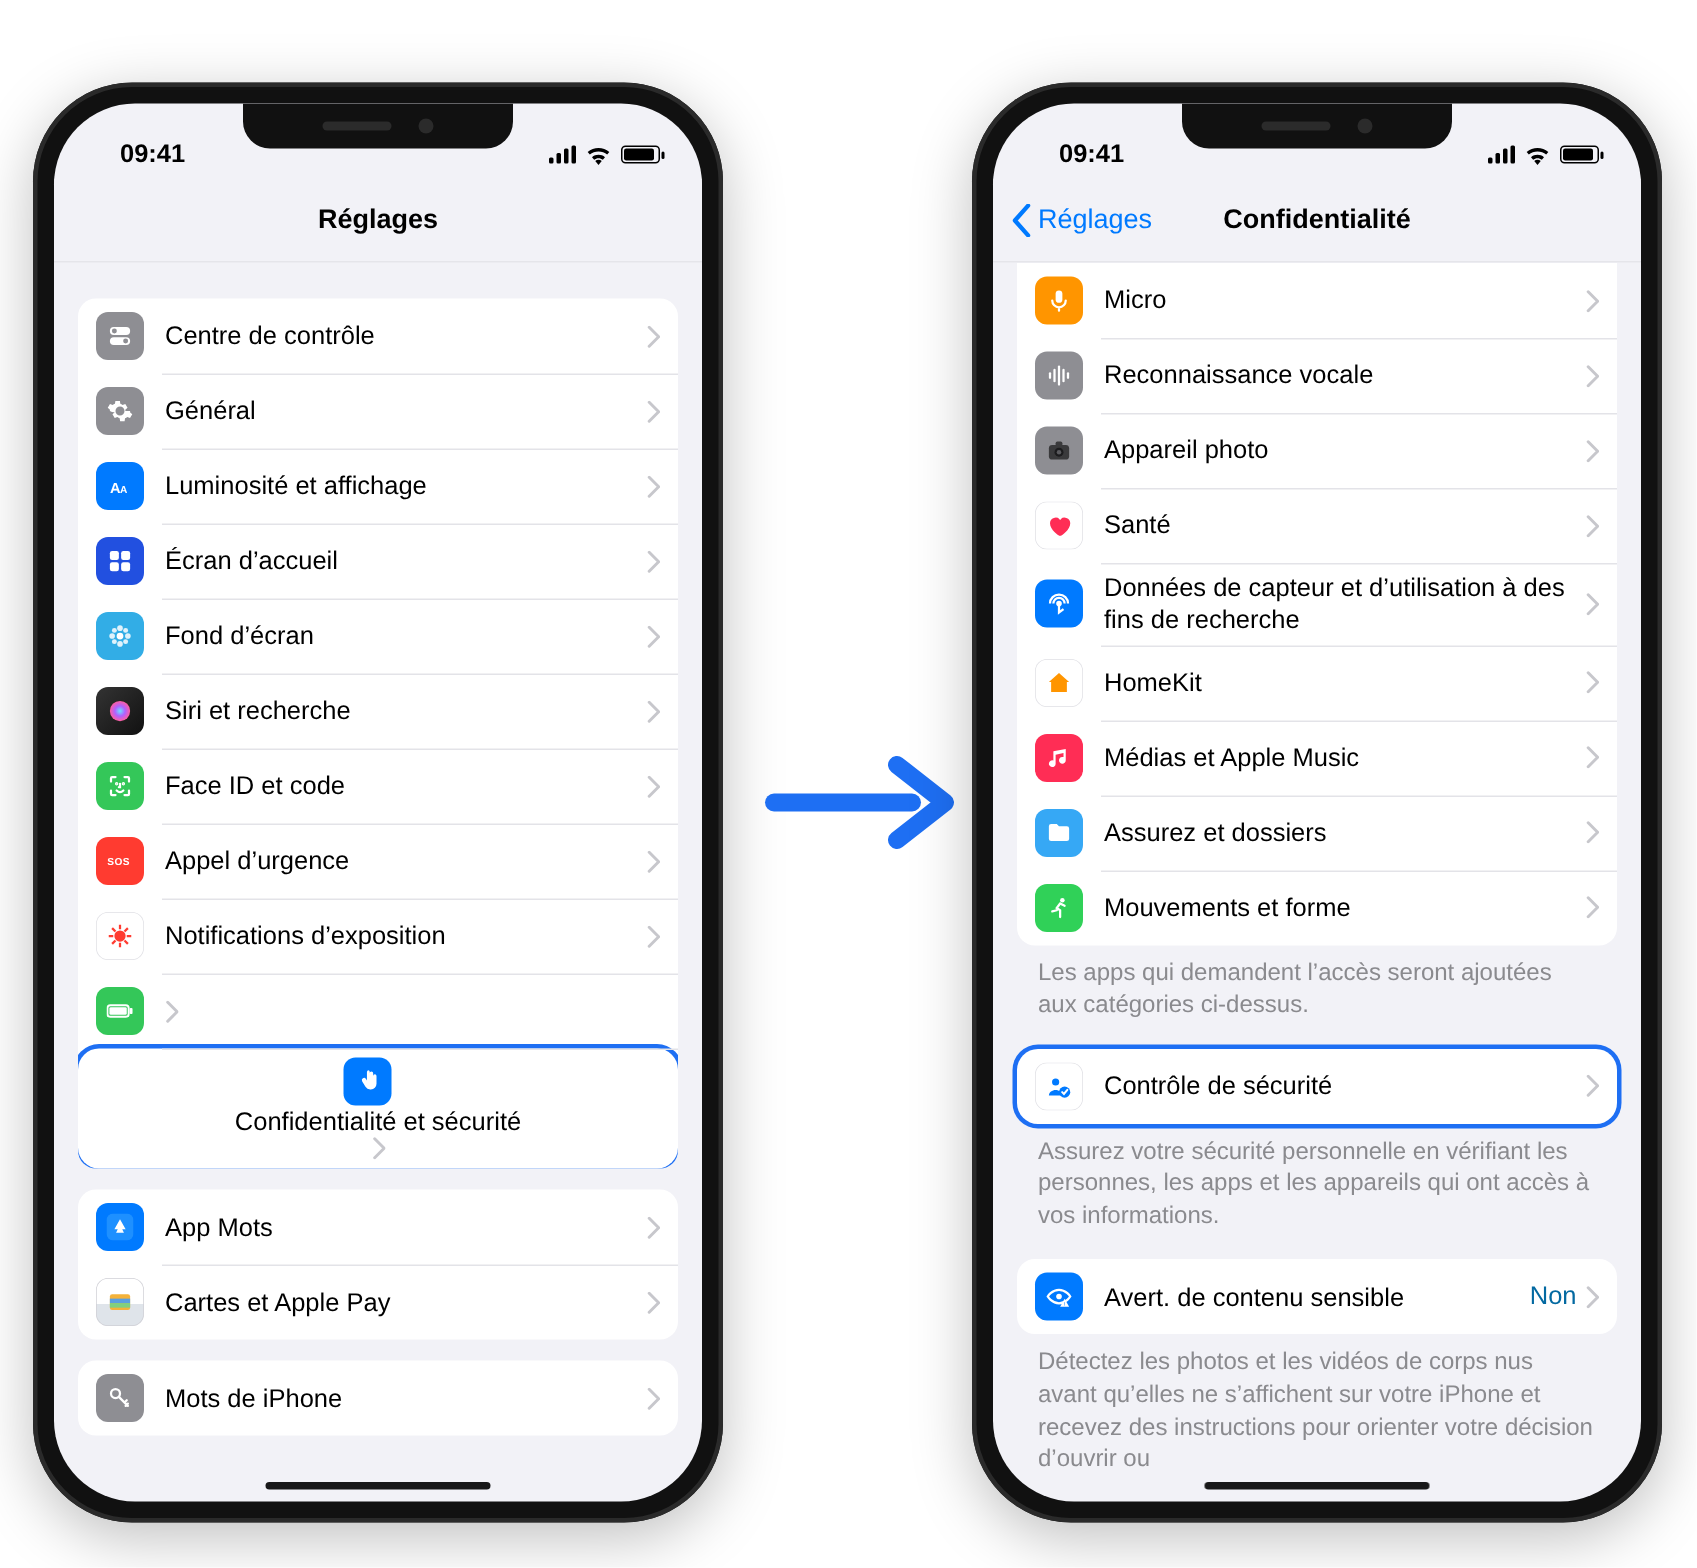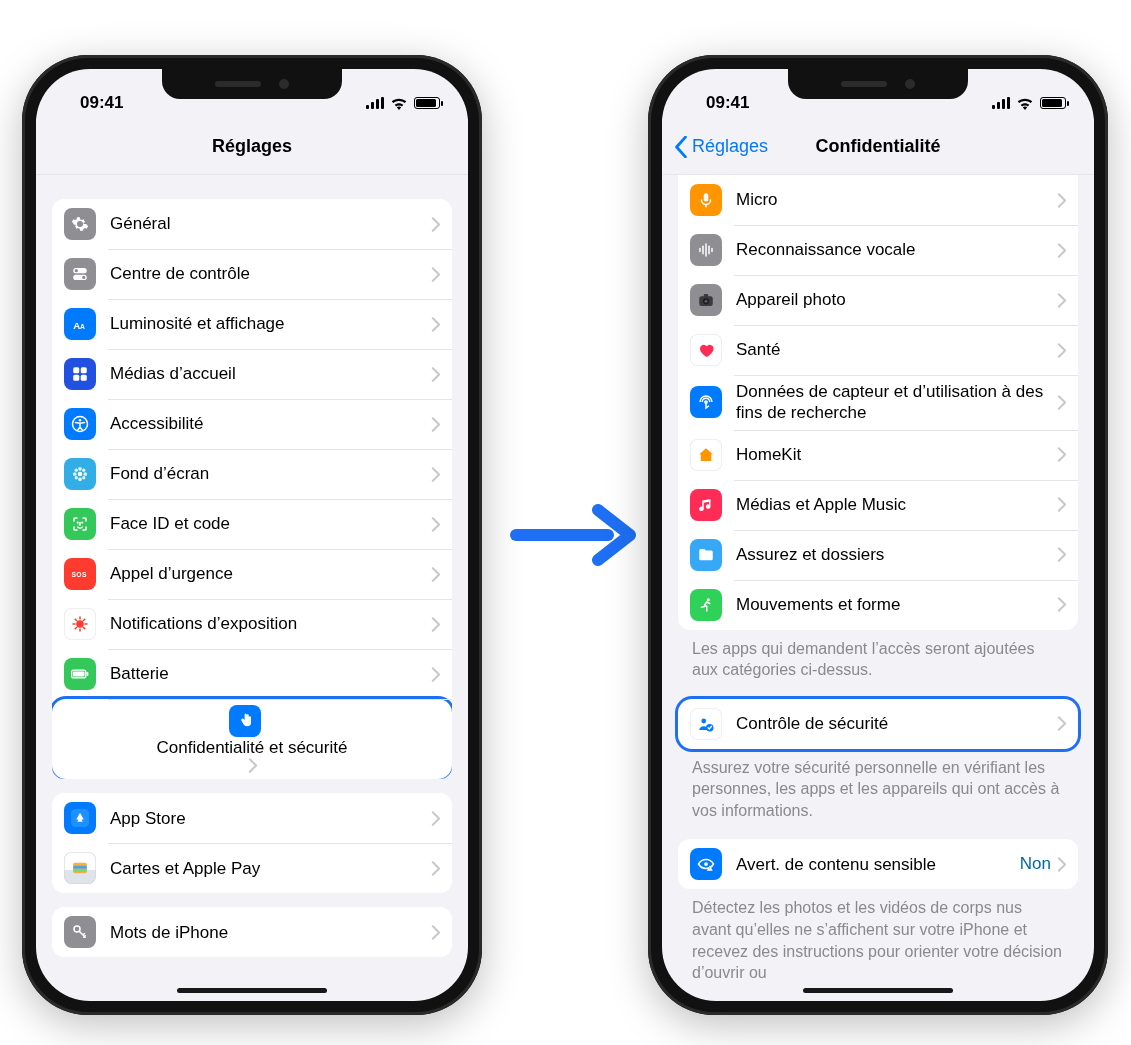--- a/index.html
+++ b/index.html
@@ -166,77 +166,64 @@
         </span>
       </div>
       <div class="navbar">
         <span class="nav-title">Réglages</span>
       </div>
       <div class="content" id="left-content">
           <div class="group">
             <div class="row">
               <span class="icon-box bg-gray" style="color:#fff">
                 <svg viewBox="0 0 24 24">
-                  <path fill="#fff" d="M12 8a4 4 0 100 8 4 4 0 000-8zm9 4a7 7 0 01-.1 1.2l2 1.6-2 3.4-2.4-.9a7 7 0 01-2 1.2l-.4 2.5h-4l-.4-2.5a7 7 0 01-2-1.2l-2.4.9-2-3.4 2-1.6A7 7 0 013 12a7 7 0 01.1-1.2l-2-1.6 2-3.4 2.4.9a7 7 0 012-1.2L7.9 3h4l.4 2.5a7 7 0 012 1.2l2.4-.9 2 3.4-2 1.6c.1.4.1.8.1 1.2z"></path>
-                </svg>
-              </span>
-              <span class="row-label">Général</span>
-              <svg class="chevron" width="9" height="15" viewBox="0 0 10 16">
-                <path d="M2 1l7 7-7 7" fill="none" stroke="#c7c7cc" stroke-width="2.2" stroke-linecap="round" stroke-linejoin="round"></path>
-              </svg>
-            </div>
-            <div class="row">
-              <span class="icon-box bg-gray" style="color:#fff">
-                <svg viewBox="0 0 24 24">
                   <rect x="3" y="4" width="18" height="7" rx="3.5" fill="#fff"></rect>
                   <circle cx="7" cy="7.5" r="2.2" fill="#8e8e93"></circle>
                   <rect x="3" y="13" width="18" height="7" rx="3.5" fill="#fff"></rect>
                   <circle cx="17" cy="16.5" r="2.2" fill="#8e8e93"></circle>
                 </svg>
               </span>
               <span class="row-label">Centre de contrôle</span>
               <svg class="chevron" width="9" height="15" viewBox="0 0 10 16">
                 <path d="M2 1l7 7-7 7" fill="none" stroke="#c7c7cc" stroke-width="2.2" stroke-linecap="round" stroke-linejoin="round"></path>
               </svg>
             </div>
             <div class="row">
+              <span class="icon-box bg-gray" style="color:#fff">
+                <svg viewBox="0 0 24 24">
+                  <path fill="#fff" d="M12 8a4 4 0 100 8 4 4 0 000-8zm9 4a7 7 0 01-.1 1.2l2 1.6-2 3.4-2.4-.9a7 7 0 01-2 1.2l-.4 2.5h-4l-.4-2.5a7 7 0 01-2-1.2l-2.4.9-2-3.4 2-1.6A7 7 0 013 12a7 7 0 01.1-1.2l-2-1.6 2-3.4 2.4.9a7 7 0 012-1.2L7.9 3h4l.4 2.5a7 7 0 012 1.2l2.4-.9 2 3.4-2 1.6c.1.4.1.8.1 1.2z"></path>
+                </svg>
+              </span>
+              <span class="row-label">Général</span>
+              <svg class="chevron" width="9" height="15" viewBox="0 0 10 16">
+                <path d="M2 1l7 7-7 7" fill="none" stroke="#c7c7cc" stroke-width="2.2" stroke-linecap="round" stroke-linejoin="round"></path>
+              </svg>
+            </div>
+            <div class="row">
               <span class="icon-box bg-blue" style="color:#fff">
                 <svg viewBox="0 0 24 24">
                   <text x="3" y="18" font-size="13" font-weight="700" fill="#fff">A</text>
                   <text x="12" y="18" font-size="9" font-weight="700" fill="#fff">A</text>
                 </svg>
               </span>
               <span class="row-label">Luminosité et affichage</span>
               <svg class="chevron" width="9" height="15" viewBox="0 0 10 16">
                 <path d="M2 1l7 7-7 7" fill="none" stroke="#c7c7cc" stroke-width="2.2" stroke-linecap="round" stroke-linejoin="round"></path>
               </svg>
             </div>
             <div class="row">
               <span class="icon-box bg-darkblue" style="color:#fff">
                 <svg viewBox="0 0 24 24">
                   <rect x="3" y="3" width="8" height="8" rx="2" fill="#fff"></rect>
                   <rect x="13" y="3" width="8" height="8" rx="2" fill="#fff"></rect>
                   <rect x="3" y="13" width="8" height="8" rx="2" fill="#fff"></rect>
                   <rect x="13" y="13" width="8" height="8" rx="2" fill="#fff"></rect>
                 </svg>
               </span>
-              <span class="row-label">Médias d’accueil</span>
-              <svg class="chevron" width="9" height="15" viewBox="0 0 10 16">
-                <path d="M2 1l7 7-7 7" fill="none" stroke="#c7c7cc" stroke-width="2.2" stroke-linecap="round" stroke-linejoin="round"></path>
-              </svg>
-            </div>
-            <div class="row">
-              <span class="icon-box bg-blue" style="color:#fff">
-                <svg viewBox="0 0 24 24">
-                  <circle cx="12" cy="12" r="10" fill="none" stroke="#fff" stroke-width="2"></circle>
-                  <circle cx="12" cy="7" r="1.8" fill="#fff"></circle>
-                  <path d="M6 10l6 1 6-1M12 11v5m-3 4l3-4 3 4" stroke="#fff" stroke-width="2" stroke-linecap="round" fill="none"></path>
-                </svg>
-              </span>
-              <span class="row-label">Accessibilité</span>
+              <span class="row-label">Écran d’accueil</span>
               <svg class="chevron" width="9" height="15" viewBox="0 0 10 16">
                 <path d="M2 1l7 7-7 7" fill="none" stroke="#c7c7cc" stroke-width="2.2" stroke-linecap="round" stroke-linejoin="round"></path>
               </svg>
             </div>
             <div class="row">
               <span class="icon-box bg-cyan" style="color:#fff">
                 <svg viewBox="0 0 24 24">
                   <circle cx="12" cy="12" r="3" fill="#fff"></circle>
                   <g fill="#fff" opacity=".85">
                     <circle cx="12" cy="5" r="2.5"></circle>
@@ -249,20 +236,38 @@
                     <circle cx="17" cy="17" r="2.2"></circle>
                   </g>
                 </svg>
               </span>
               <span class="row-label">Fond d’écran</span>
               <svg class="chevron" width="9" height="15" viewBox="0 0 10 16">
                 <path d="M2 1l7 7-7 7" fill="none" stroke="#c7c7cc" stroke-width="2.2" stroke-linecap="round" stroke-linejoin="round"></path>
               </svg>
             </div>
             <div class="row">
+              <span class="icon-box bg-black" style="color:#fff">
+                <svg viewBox="0 0 24 24">
+                  <defs>
+                    <radialGradient id="sg">
+                      <stop offset="0%" stop-color="#6fe3ff"></stop>
+                      <stop offset="50%" stop-color="#b060ff"></stop>
+                      <stop offset="100%" stop-color="#ff5ea0"></stop>
+                    </radialGradient>
+                  </defs>
+                  <circle cx="12" cy="12" r="9" fill="url(#sg)"></circle>
+                </svg>
+              </span>
+              <span class="row-label">Siri et recherche</span>
+              <svg class="chevron" width="9" height="15" viewBox="0 0 10 16">
+                <path d="M2 1l7 7-7 7" fill="none" stroke="#c7c7cc" stroke-width="2.2" stroke-linecap="round" stroke-linejoin="round"></path>
+              </svg>
+            </div>
+            <div class="row">
               <span class="icon-box bg-green" style="color:#fff">
                 <svg viewBox="0 0 24 24" fill="none" stroke="#fff" stroke-width="2" stroke-linecap="round">
                   <path d="M4 8V5a1 1 0 011-1h3M20 8V5a1 1 0 00-1-1h-3M4 16v3a1 1 0 001 1h3M20 16v3a1 1 0 01-1 1h-3"></path>
                   <circle cx="9" cy="10" r=".5" fill="#fff"></circle>
                   <circle cx="15" cy="10" r=".5" fill="#fff"></circle>
                   <path d="M12 10v3h-1M9 16c1 1 2 1.5 3 1.5s2-.5 3-1.5"></path>
                 </svg>
               </span>
               <span class="row-label">Face ID et code</span>
               <svg class="chevron" width="9" height="15" viewBox="0 0 10 16">
@@ -302,21 +307,20 @@
               </svg>
             </div>
             <div class="row">
               <span class="icon-box bg-green" style="color:#fff">
                 <svg viewBox="0 0 28 14">
                   <rect x="1" y="1" width="22" height="12" rx="3" fill="none" stroke="#fff" stroke-width="2"></rect>
                   <rect x="3" y="3" width="18" height="8" rx="1.5" fill="#fff"></rect>
                   <rect x="24" y="4" width="3" height="6" rx="1" fill="#fff"></rect>
                 </svg>
               </span>
-              <span class="row-label">Batterie</span>
               <svg class="chevron" width="9" height="15" viewBox="0 0 10 16">
                 <path d="M2 1l7 7-7 7" fill="none" stroke="#c7c7cc" stroke-width="2.2" stroke-linecap="round" stroke-linejoin="round"></path>
               </svg>
             </div>
             <div class="row highlight">
               <span class="icon-box bg-blue" style="color:#fff">
                 <svg viewBox="0 0 24 24">
                   <path fill="#fff" d="M13 2a1.5 1.5 0 00-1.5 1.5V11l-1-1.5a2 2 0 00-3.3 2.2l3 5A5 5 0 0014.5 19H15a5 5 0 005-5V7a1.5 1.5 0 10-3 0V4.5a1.5 1.5 0 10-3 0V3.5A1.5 1.5 0 0013 2z"></path>
                 </svg>
               </span>
@@ -327,21 +331,21 @@
             </div>
           </div>
           <div class="group">
             <div class="row">
               <span class="icon-box bg-blue" style="color:#fff">
                 <svg viewBox="0 0 24 24">
                   <rect width="24" height="24" rx="6" fill="#1e90ff"></rect>
                   <path d="M12 5l5 9h-3l1.5 3H8.5L10 14H7l5-9z" fill="#fff"></path>
                 </svg>
               </span>
-              <span class="row-label">App Store</span>
+              <span class="row-label">App Mots</span>
               <svg class="chevron" width="9" height="15" viewBox="0 0 10 16">
                 <path d="M2 1l7 7-7 7" fill="none" stroke="#c7c7cc" stroke-width="2.2" stroke-linecap="round" stroke-linejoin="round"></path>
               </svg>
             </div>
             <div class="row">
               <span class="icon-box bg-wallet" style="color:#fff">
                 <svg viewBox="0 0 24 24">
                   <rect x="3" y="5" width="18" height="14" rx="2" fill="#f4b23a"></rect>
                   <rect x="3" y="9" width="18" height="4" fill="#5a9fe0"></rect>
                   <rect x="3" y="13" width="18" height="4" fill="#7fd07f"></rect>

